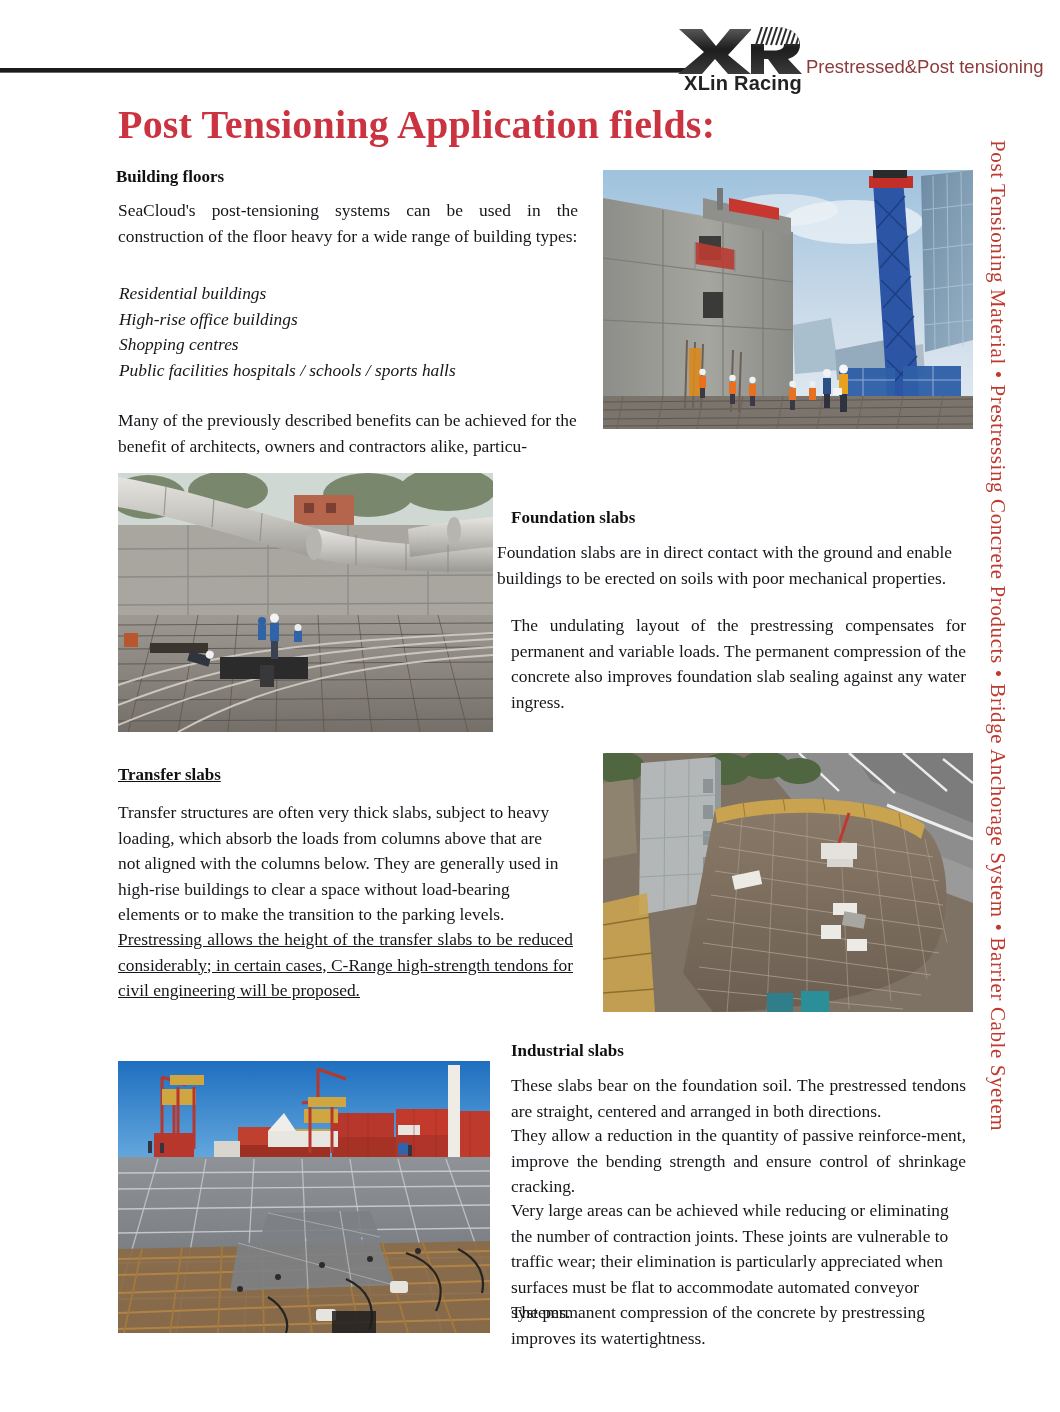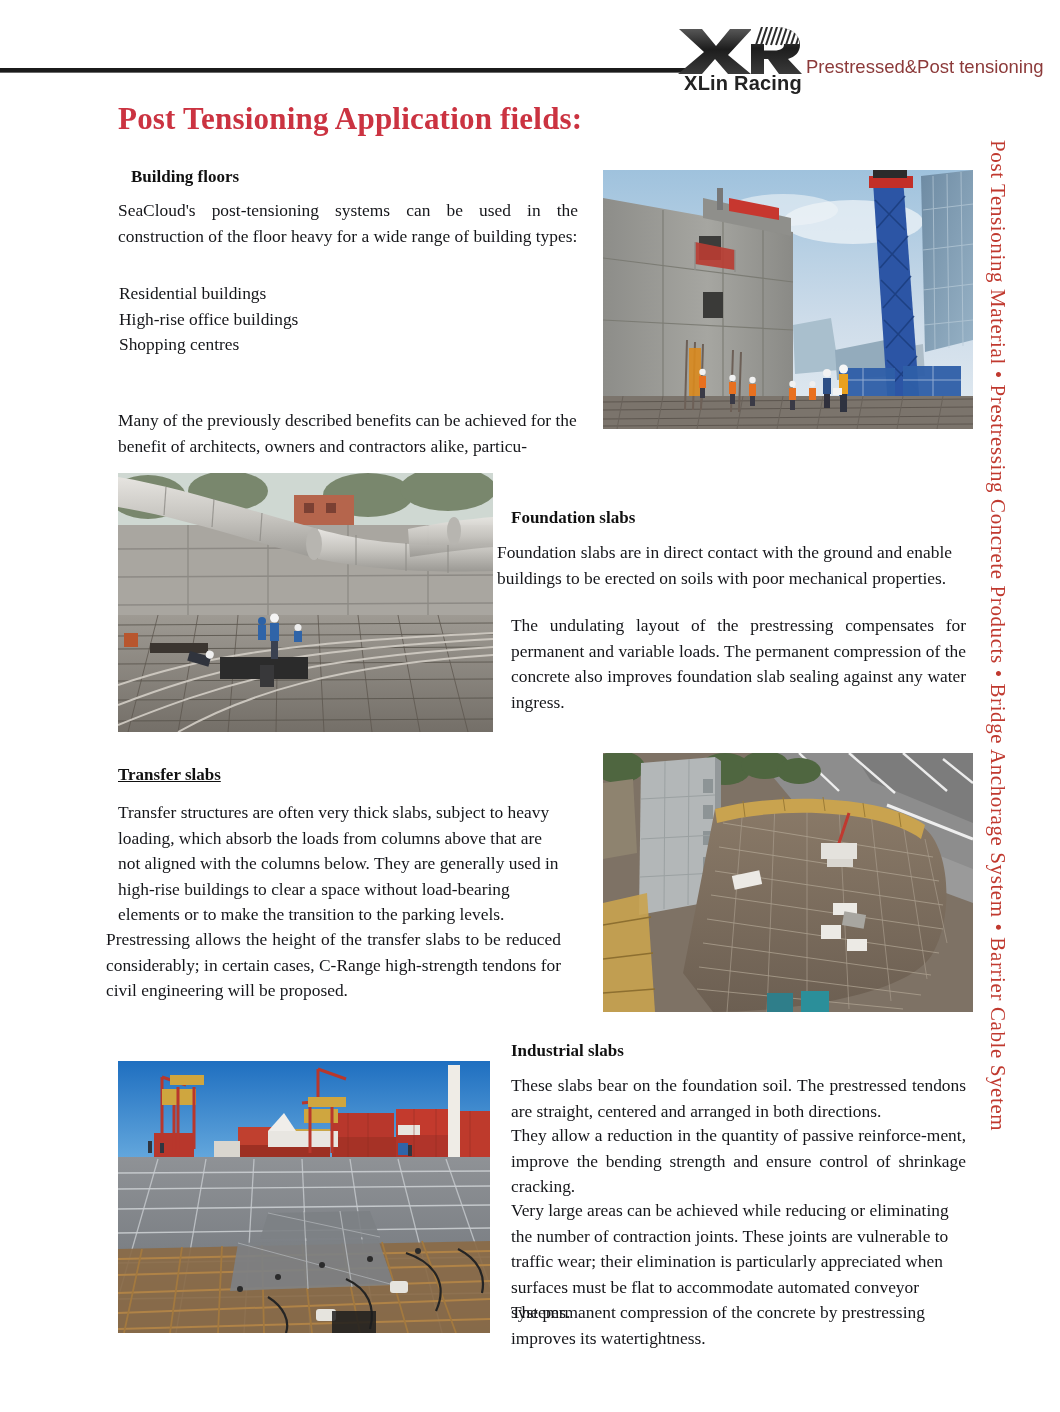--- a/index.html
+++ b/index.html
@@ -59,21 +59,21 @@
     color: #8c3a3a;
     white-space: nowrap;
   }
 
   
   #page-title {
     position: absolute;
     left: 118px; top: 101px;
     font-family: "Liberation Serif", serif;
     font-weight: bold;
-    font-size: 31px;
+    font-size: 40px;
     color: #cb3341;
     letter-spacing: 0.2px;
     white-space: nowrap;
   }
 
   
   #side-strip {
     position: absolute;
     left: 978px; top: 140px;
     width: 40px; height: 1195px;
@@ -104,21 +104,21 @@
   }
   .body-text {
     position: absolute;
     font-family: "Liberation Serif", serif;
     font-size: 17.4px;
     line-height: 25.5px;
     color: #15161a;
     text-align: justify;
   }
   .body-text.ragged { text-align: left; }
-  .list-lines { margin: 0; }
+  .list-lines { margin: 0; font-style: italic; }
   .list-lines div { white-space: nowrap; }
 
   
   .photo {
     position: absolute;
     overflow: hidden;
     background: #cfd4d8;
   }
   .photo svg { display: block; width: 100%; height: 100%; }
 </style>
@@ -169,29 +169,30 @@
 
   <div id="tagline">Prestressed&amp;Post tensioning</div>
 </div>
 
 <div id="page-title">Post Tensioning Application fields:</div>
 
 <div id="side-strip">
   <div id="side-strip-text">Post Tensioning Material • Prestressing Concrete Products • Bridge Anchorage System • Barrier Cable Syetem</div>
 </div>
 
-<div class="sec-head" style="left:131px; top:167px;">Building floors</div>
+<div class="sec-head" style="left:116px; top:167px;">Building floors</div>
 
 <div class="body-text" style="left:118px; top:198px; width:460px;">SeaCloud's post-tensioning systems can be used in the construction of the floor heavy for a wide range of building types:</div>
 
 <div class="body-text ragged" style="left:119px; top:281px; width:470px;">
   <div class="list-lines">
     <div>Residential buildings</div>
     <div>High-rise office buildings</div>
     <div>Shopping centres</div>
+    <div>Public facilities   hospitals / schools / sports halls</div>
   </div>
 </div>
 
 <div class="body-text ragged" style="left:118px; top:408px; width:470px;">Many of the previously described benefits can be achieved for the benefit of architects, owners and contractors alike, particu-</div>
 
 <div class="photo" style="left:603px; top:170px; width:370px; height:259px;">
   <svg viewBox="0 0 370 259" preserveAspectRatio="none">
     <defs>
       <linearGradient id="sky1" x1="0" y1="0" x2="0" y2="1">
         <stop offset="0%" stop-color="#9fc2dd"></stop>
@@ -454,21 +455,21 @@
 <div class="sec-head" style="left:511px; top:508px;">Foundation slabs</div>
 
 <div class="body-text" style="left:497px; top:540px; width:455px;">Foundation slabs are in direct contact with the ground and enable buildings to be erected on soils with poor mechanical properties.</div>
 
 <div class="body-text" style="left:511px; top:613px; width:455px;">The undulating layout of the prestressing compensates for permanent and variable loads. The permanent compression of the concrete also improves foundation slab sealing against any water ingress.</div>
 
 <div class="sec-head" style="left:118px; top:765px;text-decoration:underline;">Transfer slabs</div>
 
 <div class="body-text ragged" style="left:118px; top:800px; width:450px;">Transfer structures are often very thick slabs, subject to heavy loading, which absorb the loads from columns above that are not aligned with the columns below. They are  generally used in high-rise buildings to clear a space without load-bearing elements or to make the transition to the parking levels.</div>
 
-<div class="body-text" style="left:106px; top:927px; width:455px;">Prestressing allows the height of the transfer slabs to be reduced considerably; in certain cases, C-Range high-strength tendons for civil engineering will be proposed.</div>
+<div class="body-text" style="left:118px; top:927px; width:455px;text-decoration:underline;">Prestressing allows the height of the transfer slabs to be reduced considerably; in certain cases, C-Range high-strength tendons for civil engineering will be proposed.</div>
 
 <div class="photo" style="left:603px; top:753px; width:370px; height:259px;">
   <svg viewBox="0 0 370 259" preserveAspectRatio="none">
     <defs>
       <linearGradient id="deck3" x1="0" y1="0" x2="0" y2="1">
         <stop offset="0%" stop-color="#8a7a68"></stop>
           <stop offset="100%" stop-color="#6c5f52"></stop>
       </linearGradient>
     </defs>
     <rect width="370" height="259" fill="#7e7265"></rect>

